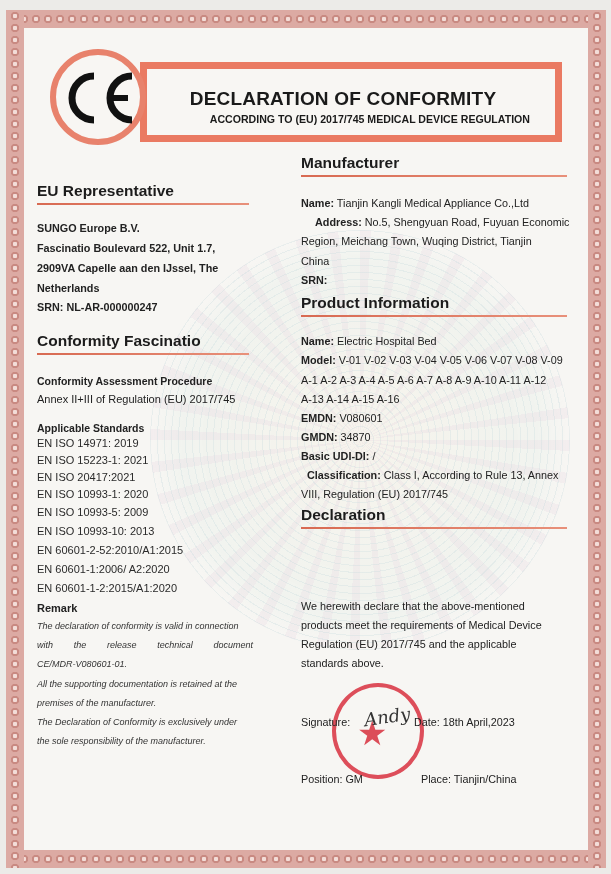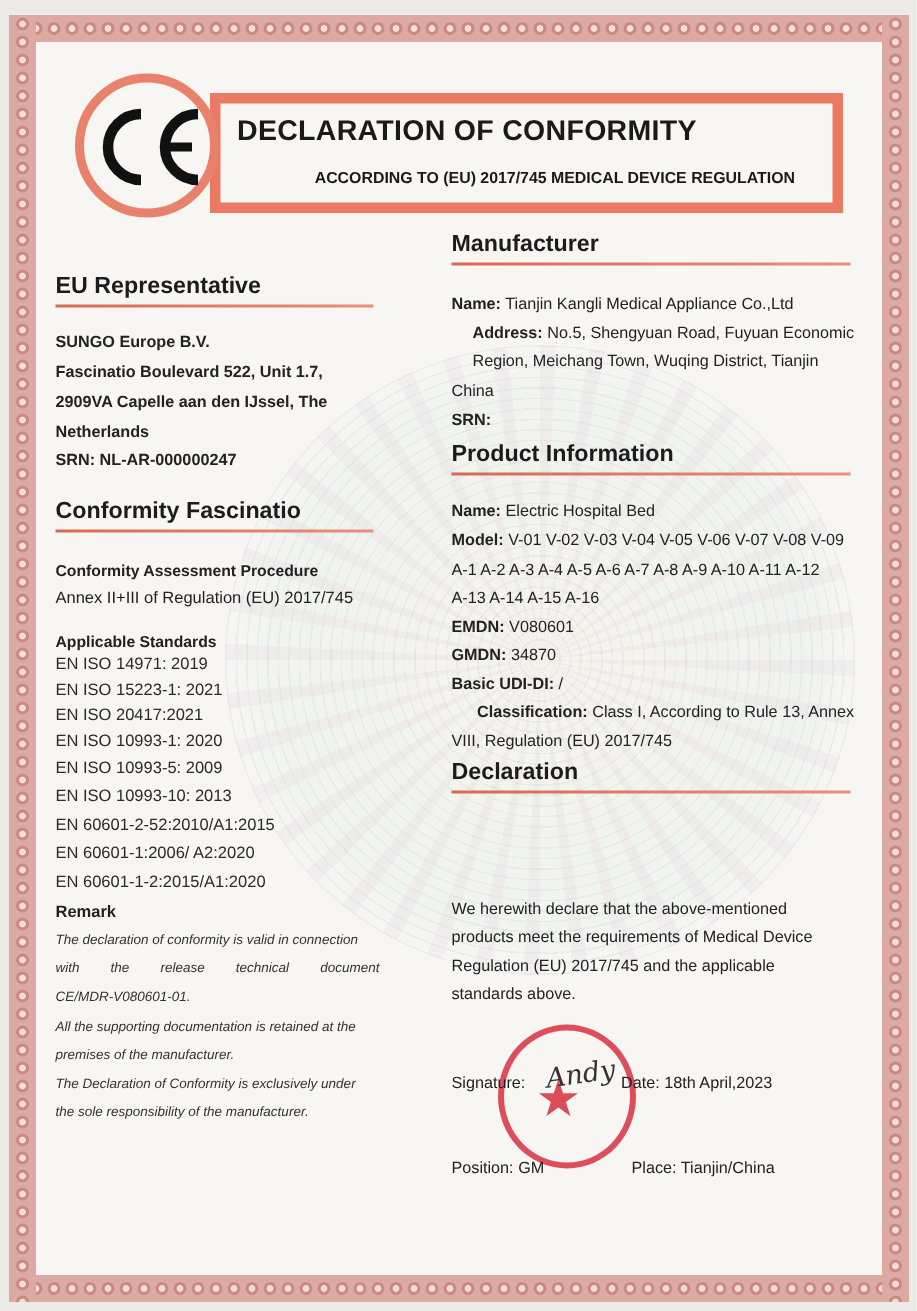--- a/index.html
+++ b/index.html
@@ -51,21 +51,21 @@
   }
   .ce-mark {
     position:absolute; left:62px; top:70px; width:80px; height:56px; z-index:4;
   }
   .title-band {
     position:absolute; left:140px; top:62px; width:422px; height:80px;
     box-sizing:border-box; border:7px solid #ea7a62;
     background:#f8f6f3; z-index:2;
   }
   .title-main {
-    position:absolute; left:158px; top:77px; width:400px; text-align:left;
+    position:absolute; left:158px; top:88px; width:400px; text-align:center;
     font-weight:bold; font-size:19px; letter-spacing:0.2px; z-index:5; color:#1a1a1a;
     padding-right:30px; box-sizing:border-box;
   }
   .title-sub {
     position:absolute; left:160px; top:113px; width:400px; text-align:right;
     font-weight:bold; font-size:10.6px; z-index:5; color:#1a1a1a;
     padding-right:30px; box-sizing:border-box;
   }
   
   .sec-title {
@@ -151,21 +151,21 @@
 <div class="sec-title" style="left:301px;top:154px;">Manufacturer</div>
 <div class="sec-rule" style="left:301px;top:175px;width:266px;"></div>
 <div class="txt" style="left:301px;top:194px;">
   <span class="lbl">Name:</span>
   <span>Tianjin Kangli Medical Appliance Co.,Ltd</span>
 </div>
 <div class="txt" style="left:315px;top:213px;">
   <span class="lbl">Address:</span>
   <span>No.5, Shengyuan Road, Fuyuan Economic</span>
 </div>
-<div class="txt" style="left:315px;top:232px;">Region, Meichang Town, Wuqing District, Tianjin</div>
+<div class="txt" style="left:301px;top:232px;">Region, Meichang Town, Wuqing District, Tianjin</div>
 <div class="txt" style="left:301px;top:252px;">China</div>
 <div class="txt" style="left:301px;top:271px;">
   <span class="lbl">SRN:</span>
   <span></span>
 </div>
 
 <div class="sec-title" style="left:301px;top:294px;">Product Information</div>
 <div class="sec-rule" style="left:301px;top:315px;width:266px;"></div>
 <div class="txt" style="left:301px;top:332px;">
   <span class="lbl">Name:</span>
@@ -182,21 +182,21 @@
   <span>V080601</span>
 </div>
 <div class="txt" style="left:301px;top:428px;">
   <span class="lbl">GMDN:</span>
   <span>34870</span>
 </div>
 <div class="txt" style="left:301px;top:447px;">
   <span class="lbl">Basic UDI-DI:</span>
   <span>/</span>
 </div>
-<div class="txt" style="left:318px;top:466px;">
+<div class="txt" style="left:307px;top:466px;">
   <span class="lbl">Classification:</span>
   <span>Class I, According to Rule 13, Annex</span>
 </div>
 <div class="txt" style="left:301px;top:485px;">VIII, Regulation (EU) 2017/745</div>
 
 <div class="sec-title" style="left:301px;top:506px;">Declaration</div>
 <div class="sec-rule" style="left:301px;top:527px;width:266px;"></div>
 <div class="txt" style="left:301px;top:597px;">We herewith declare that the above-mentioned</div>
 <div class="txt" style="left:301px;top:616px;">products meet the requirements of Medical Device</div>
 <div class="txt" style="left:301px;top:635px;">Regulation (EU) 2017/745 and the applicable</div>

